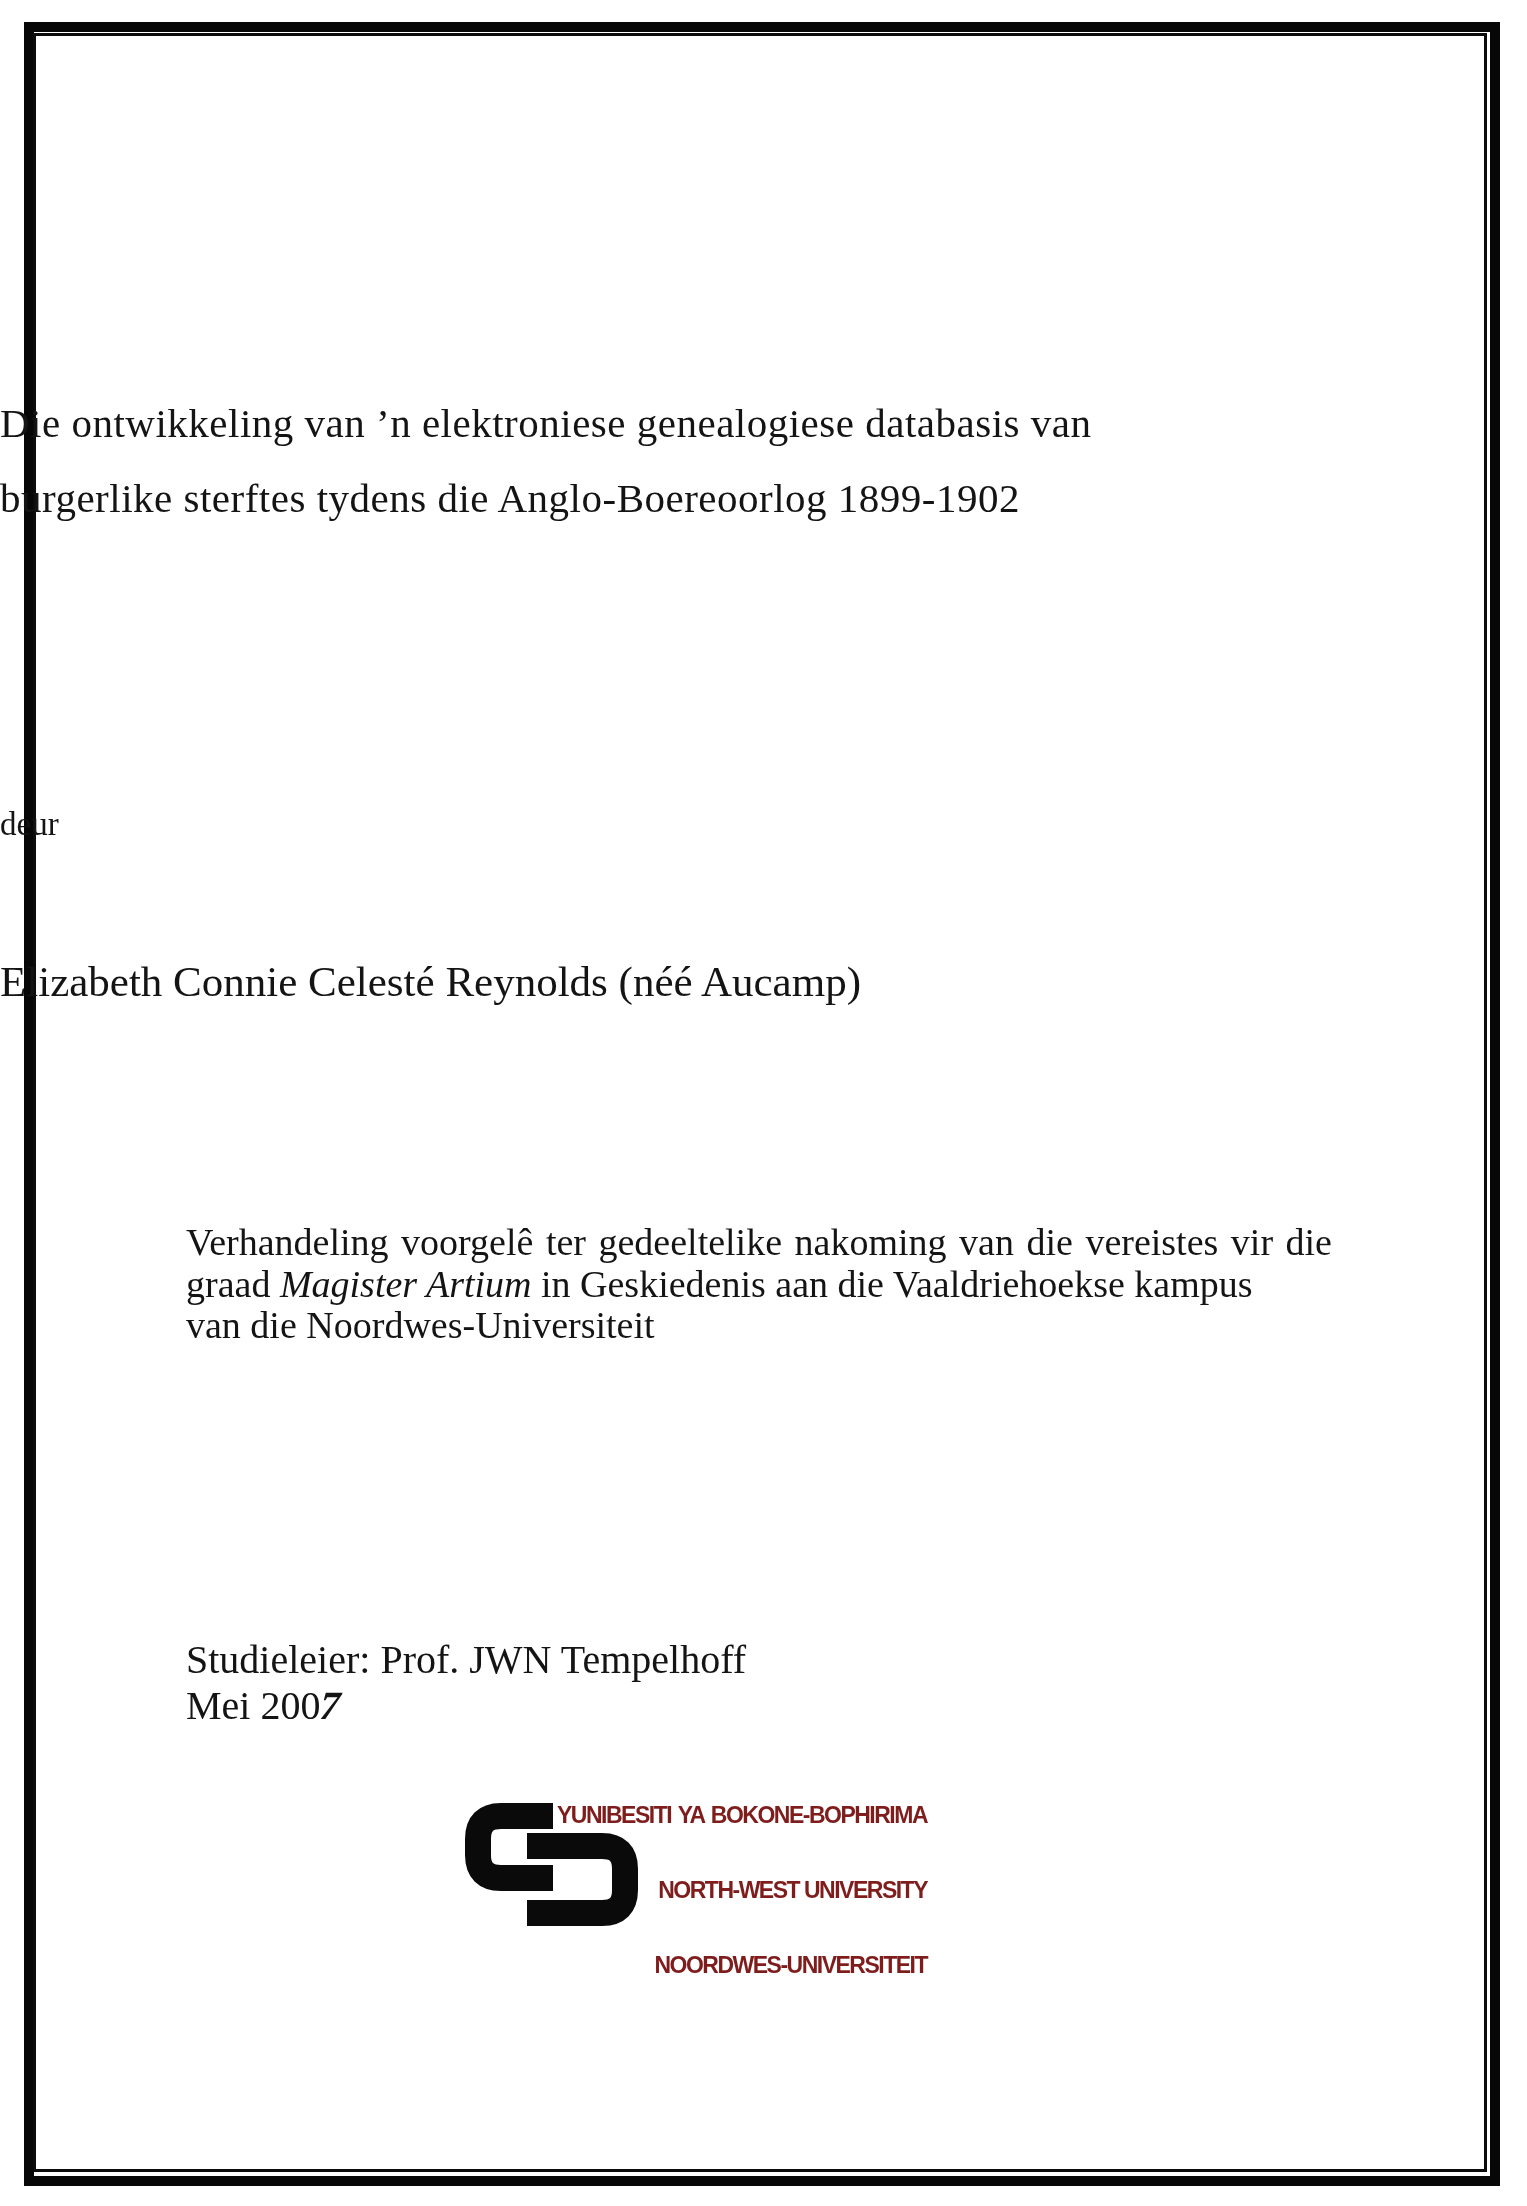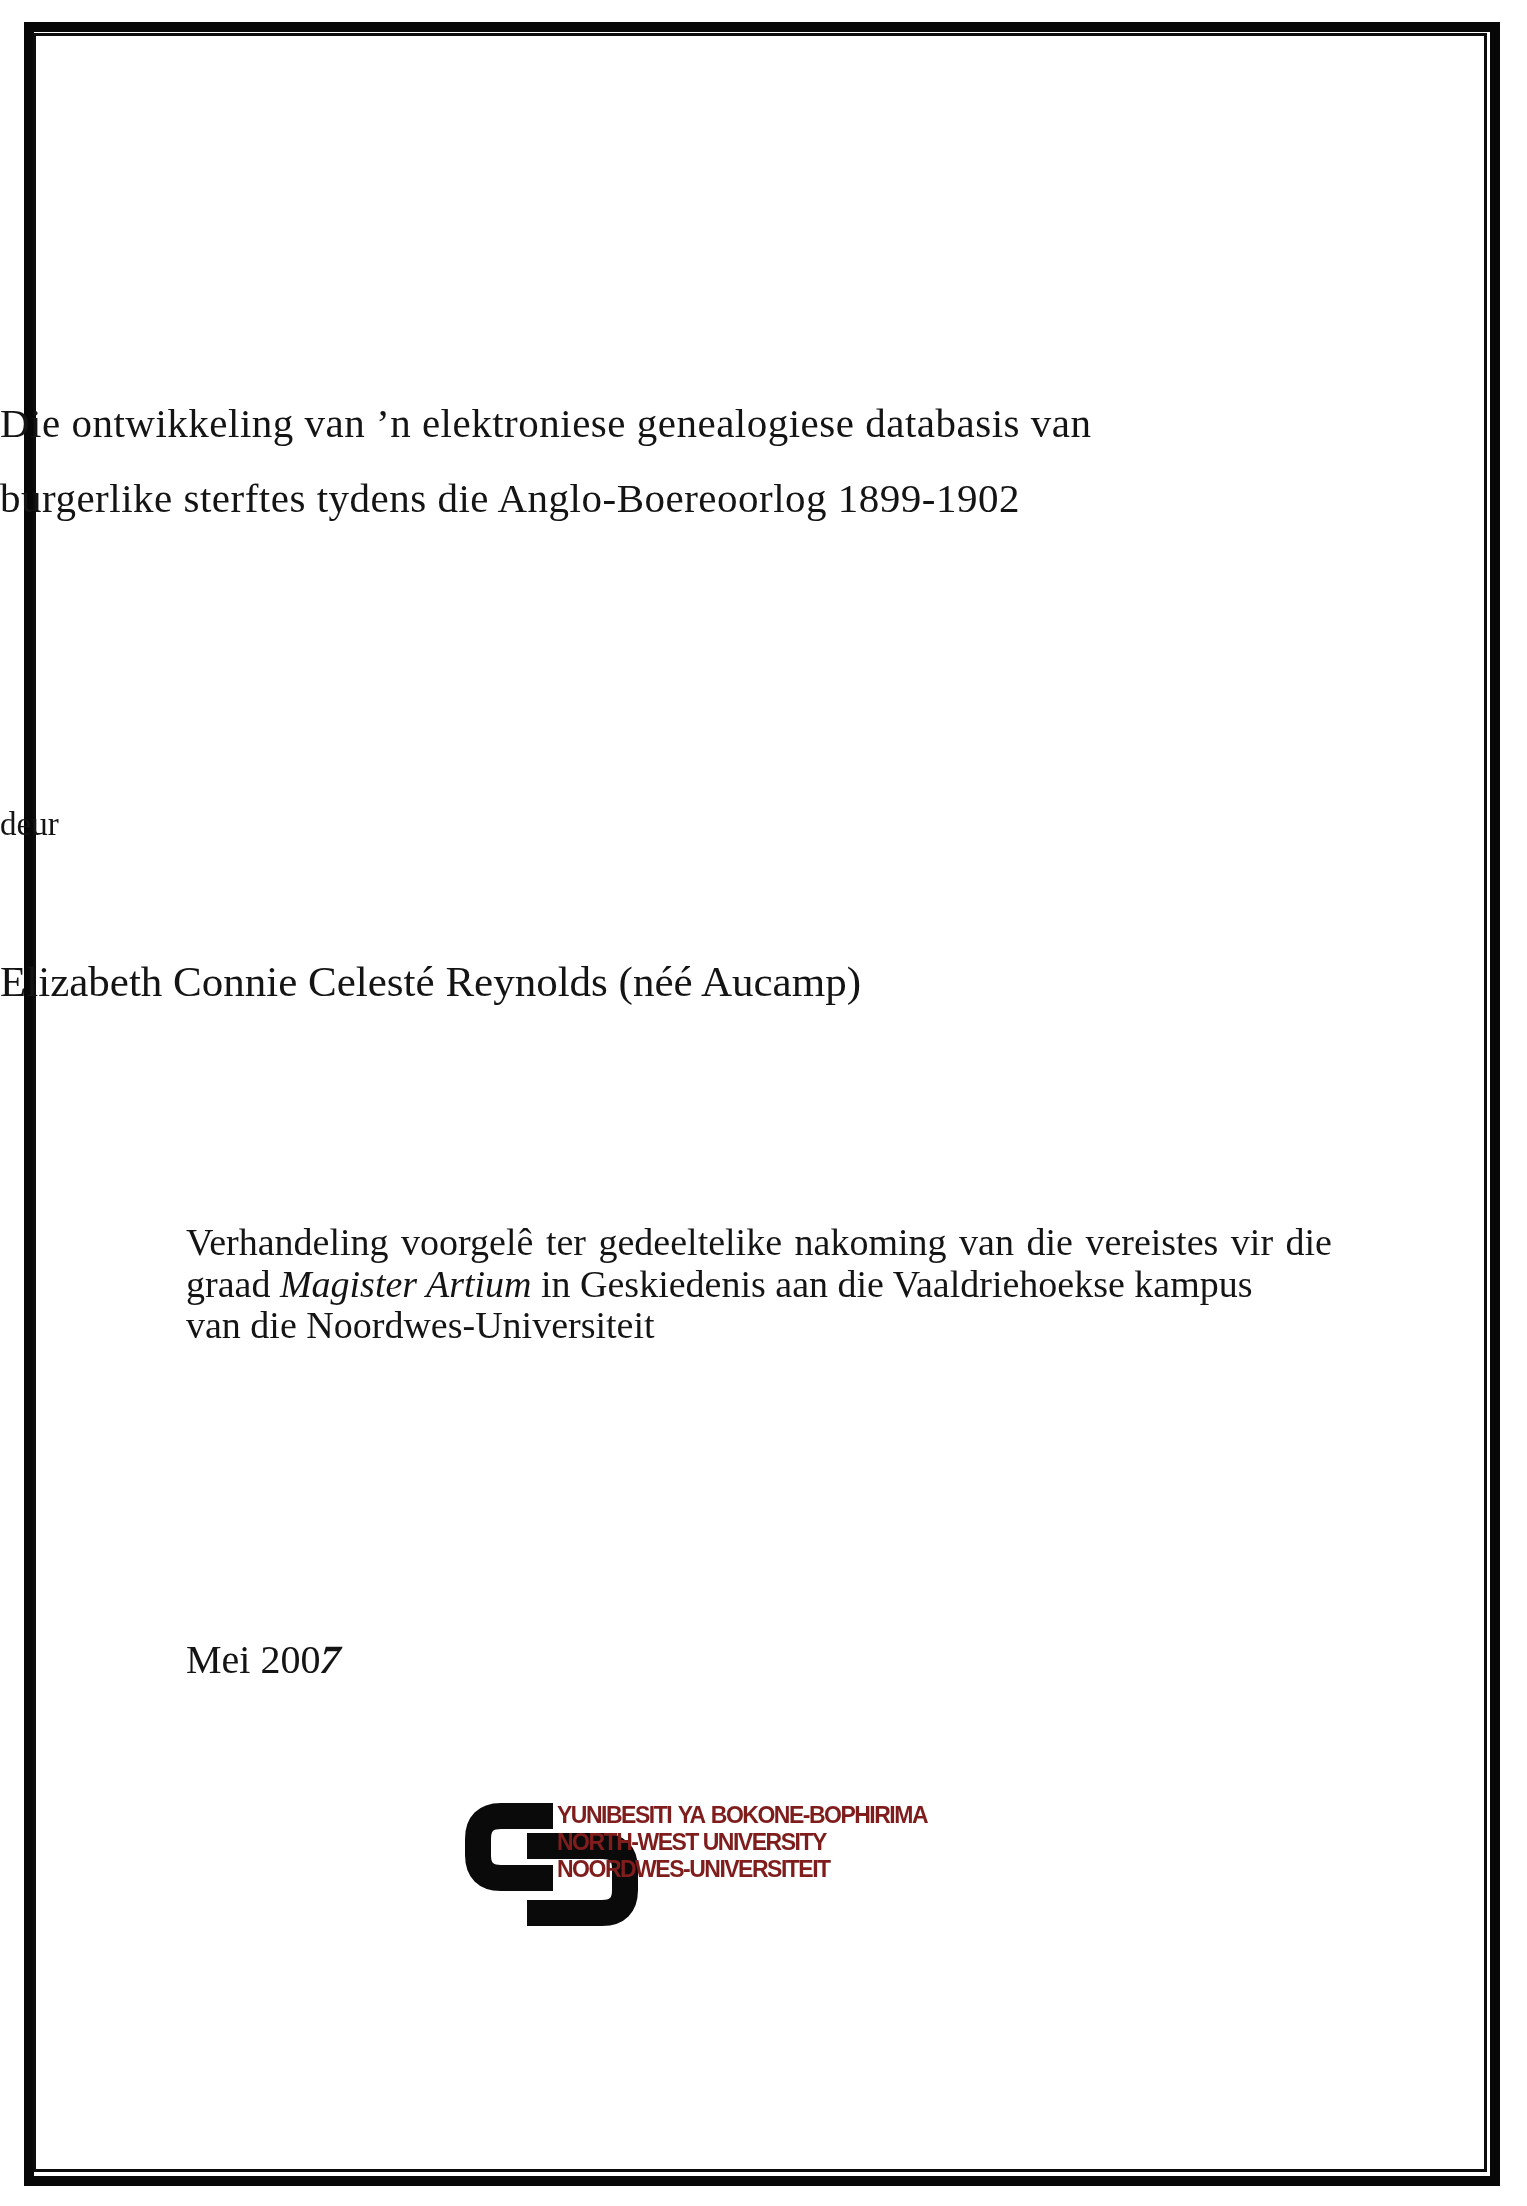--- a/index.html
+++ b/index.html
@@ -101,21 +101,23 @@
     font-size: 23px;
     line-height: 27px;
     letter-spacing: -1.5px;
     color: #7f1d1d;
   }
   .logo-text .lt1 {
     text-align: justify;
     text-align-last: justify;
   }
   .logo-text .lt2 {
+    text-align: right;
     white-space: nowrap;
+    margin-top: 48px;
   }
 </style>
 </head>
 <body>
 
 <div>
 
   <div class="frame-outer"></div>
   <div class="frame-inner"></div>
 
@@ -128,20 +130,21 @@
 
   <div class="author">Elizabeth Connie Celesté Reynolds (néé Aucamp)</div>
 
   <div class="statement">
     <div class="st-line1">Verhandeling voorgelê ter gedeeltelike nakoming van die vereistes vir die</div>
     <div class="st-line2"><span>graad </span><span class="it">Magister Artium</span><span> in Geskiedenis aan die Vaaldriehoekse kampus</span></div>
     <div class="st-line3">van die Noordwes-Universiteit</div>
   </div>
 
   <div class="supervisor-block">
+    <div>Studieleier: Prof. JWN Tempelhoff</div>
     <div><span>Mei 200</span><span class="seven">7</span></div>
   </div>
 
   <svg class="logo-mark" viewBox="0 0 173 124" width="173" height="124" aria-hidden="true">
     <path d="M88 13 H36 Q13 13 13 36 V52 Q13 75 36 75 H88"></path>
     <path d="M62 43 H137 Q160 43 160 66 V87 Q160 110 137 110 H62"></path>
   </svg>
 
   <div class="logo-text">
     <div class="lt1">YUNIBESITI YA BOKONE-BOPHIRIMA</div>

